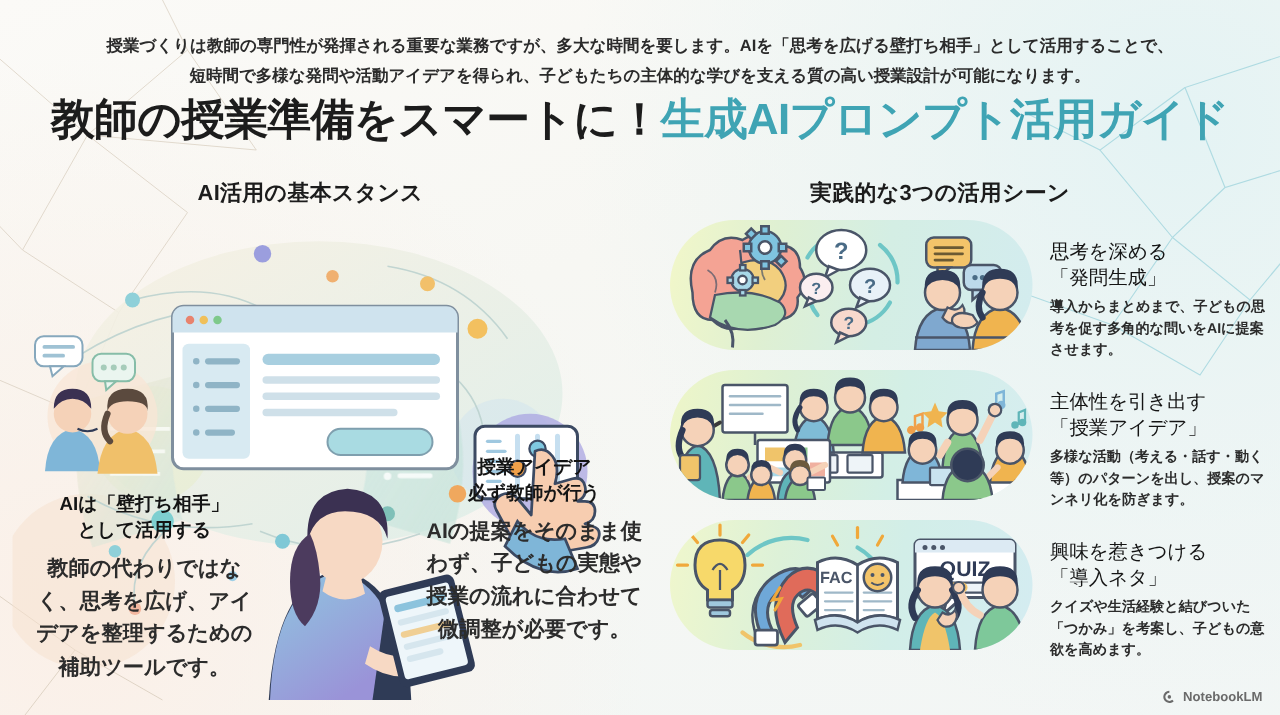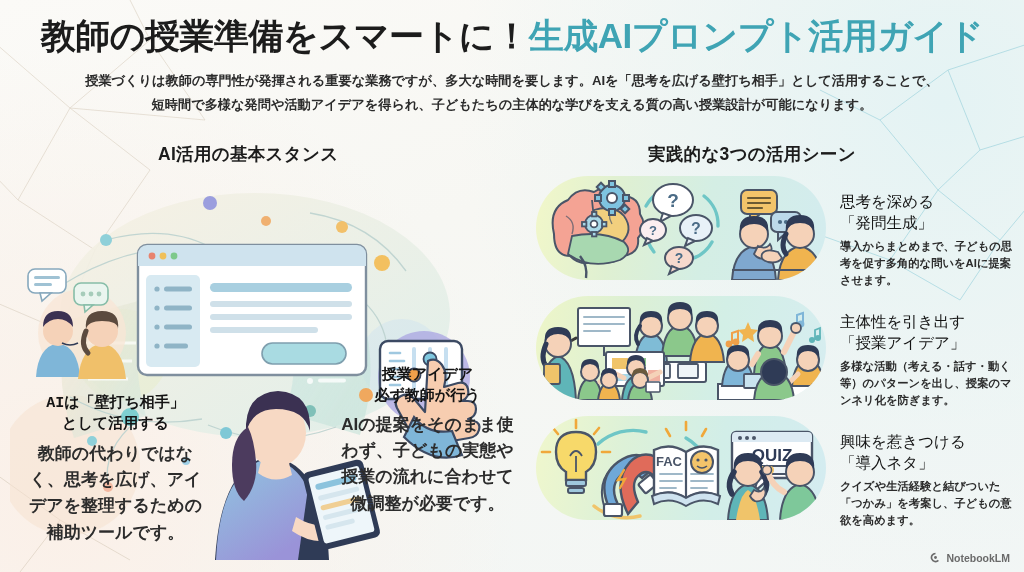--- a/index.html
+++ b/index.html
@@ -40,21 +40,21 @@
   #sec-left  { left: 158px; top: 142px; }
   #sec-right { left: 648px; top: 142px; }
 
   
   #left-panel { position: absolute; left: 10px; top: 165px; width: 520px; height: 395px; }
 
   
   .cap { position: absolute; text-align: center; }
   .cap-h { font-size: 15px; font-weight: bold; color: #141414; line-height: 1.42; }
   .cap-b { margin-top: 6px; font-size: 17px; font-weight: bold; color: #2c2c2c; line-height: 1.55; }
-  #cap1 { left: 18px; top: 228px; width: 175px; font-family: Liberation Mono, monospace; }
+  #cap1 { left: 18px; top: 228px; width: 175px; }
   #cap2 { left: 330px; top: 198px; width: 175px; }
 
   
   #right-panel { position: absolute; left: 536px; top: 172px; width: 480px; }
   .card { position: relative; height: 112px; margin-bottom: 8px; display: flex; align-items: center; }
   .card-art {
     position: relative; width: 290px; height: 104px;
     border-radius: 52px; overflow: hidden; flex: none;
     background: linear-gradient(100deg, #f2f7c9 0%, #dff0d2 28%, #d4eee4 58%, #d3ecef 100%);
   }
@@ -95,26 +95,26 @@
       <path d="M938 190 L890 260 L960 300 L1000 240"></path>
       <path d="M890 260 L820 235"></path>
     </g>
     <g stroke="#c9bca8" stroke-width="0.8" fill="none" opacity="0.55">
       <path d="M-10 470 L60 520 L20 572"></path>
       <path d="M60 520 L130 560"></path>
     </g>
   </svg>
 
   <div id="header">
-    <div id="title">
-      <span>教師の授業準備をスマートに！</span><span class="accent">生成AIプロンプト活用ガイド</span>
-    </div>
     <div id="lead">
       <span class="lead-line">授業づくりは教師の専門性が発揮される重要な業務ですが、多大な時間を要します。AIを「思考を広げる壁打ち相手」として活用することで、</span>
       <span class="lead-line">短時間で多様な発問や活動アイデアを得られ、子どもたちの主体的な学びを支える質の高い授業設計が可能になります。</span>
+    </div>
+    <div id="title">
+      <span>教師の授業準備をスマートに！</span><span class="accent">生成AIプロンプト活用ガイド</span>
     </div>
   </div>
 
   <div class="sec-title" id="sec-left">AI活用の基本スタンス</div>
   <div class="sec-title" id="sec-right">実践的な3つの活用シーン</div>
 
   <div id="left-panel">
 
     <svg width="520" height="395" viewBox="0 0 520 395">
       <defs>

